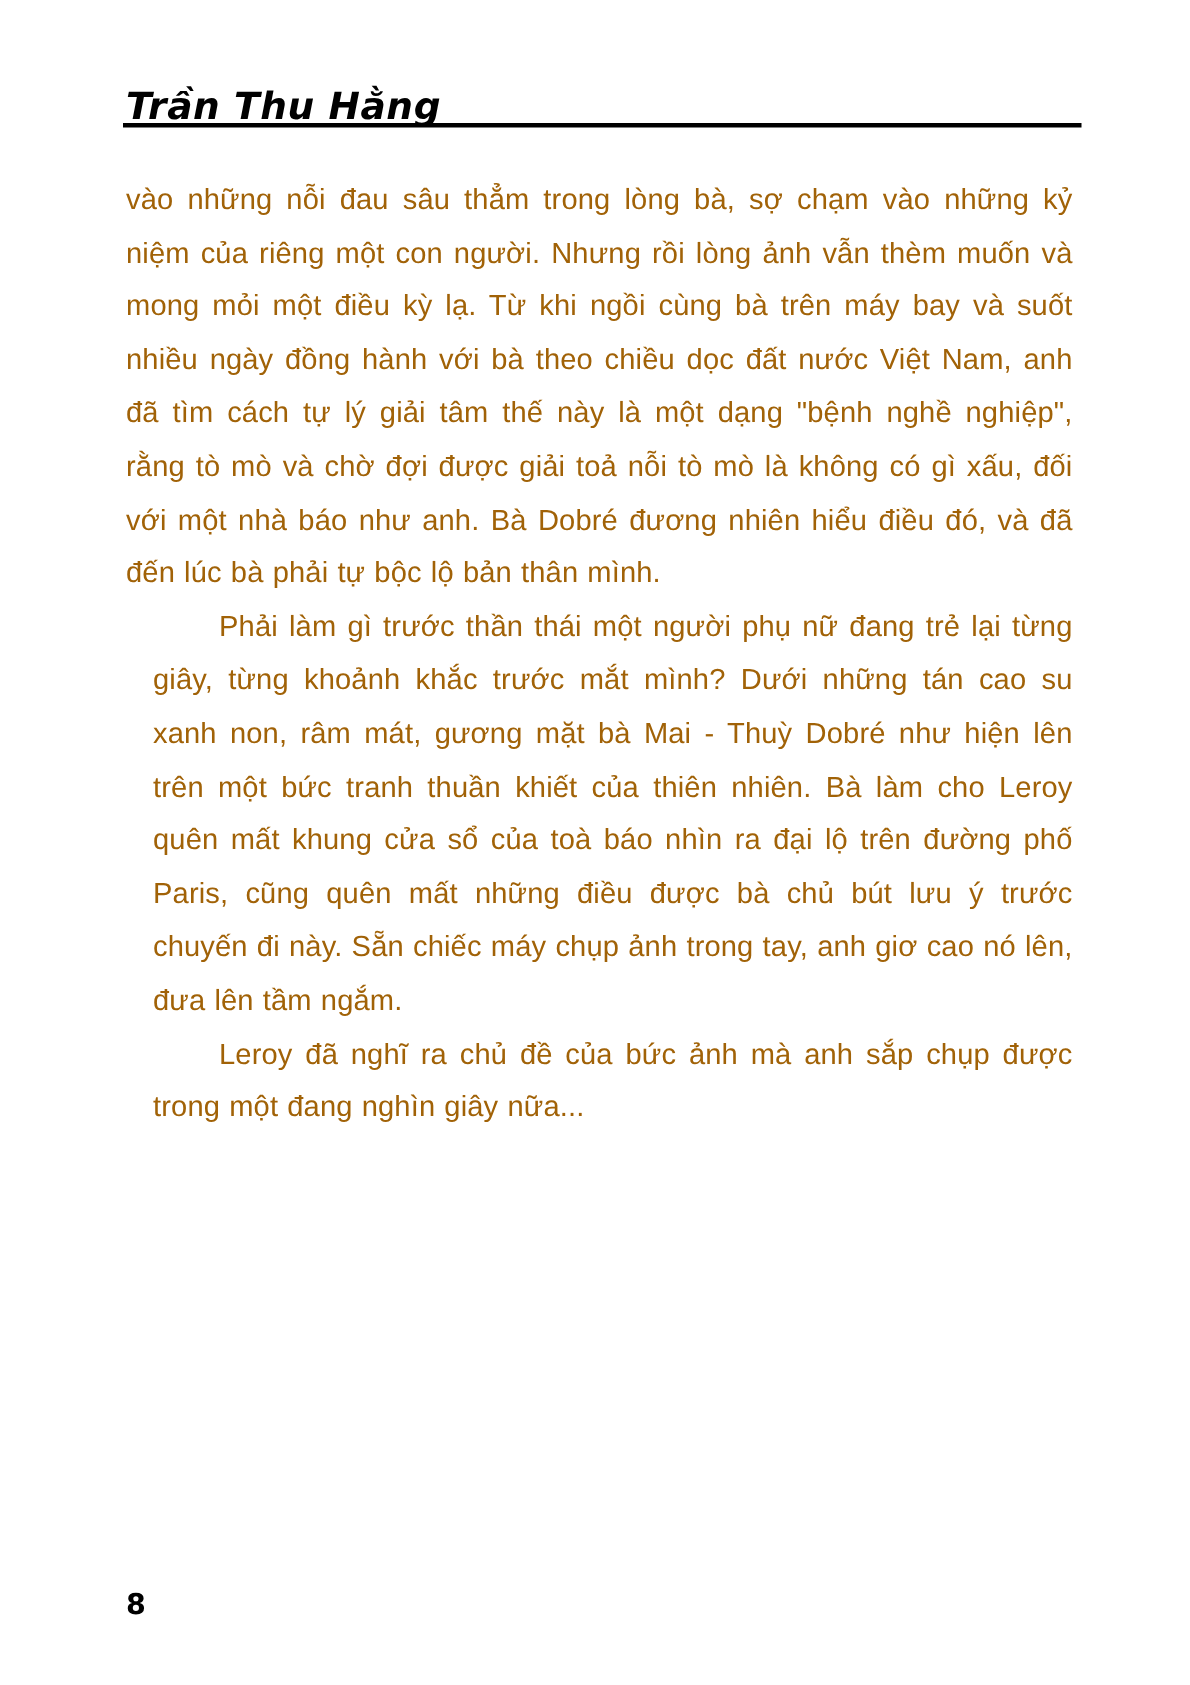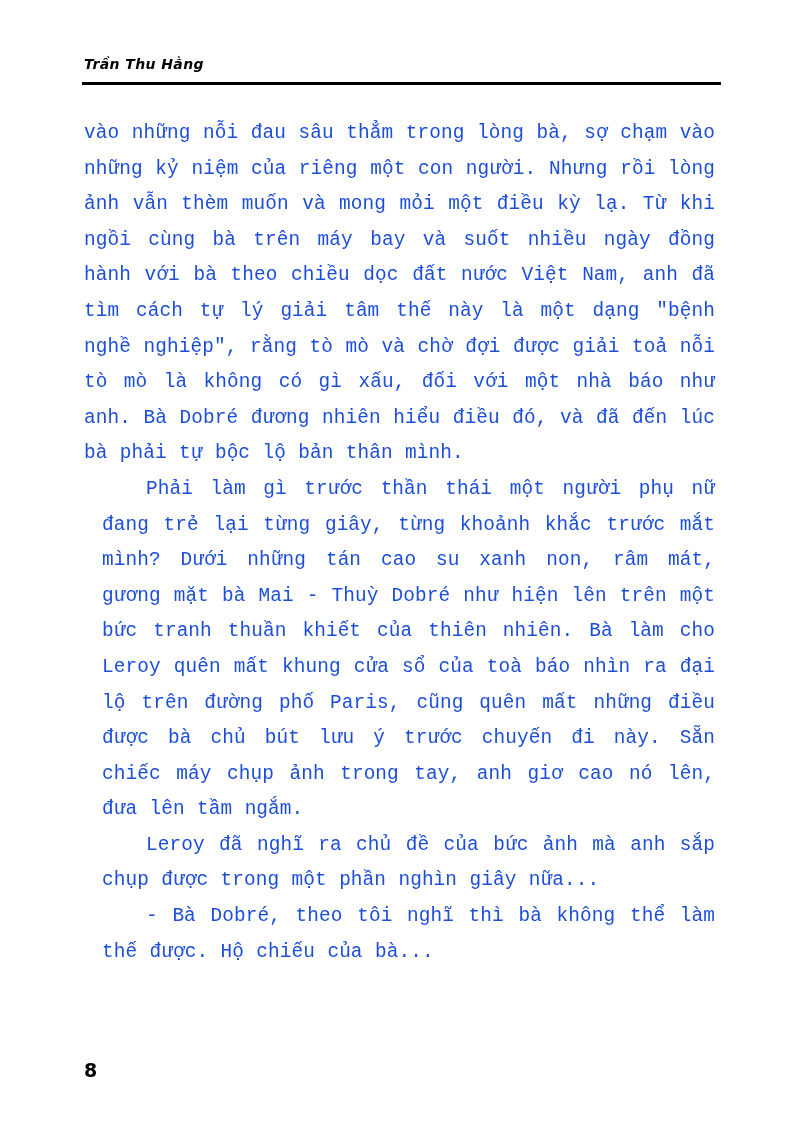--- a/index.html
+++ b/index.html
@@ -26,46 +26,46 @@
   }
   .header {
     position: relative;
     height: 34px;
     margin-bottom: 26px;
   }
   .header-title {
     font-family: "DejaVu Sans", sans-serif;
     font-weight: bold;
     font-style: italic;
-    font-size: 14px;
+    font-size: 25px;
     letter-spacing: 0.4px;
     color: #000000;
     padding-left: 12px;
   }
   .header-rule {
     position: absolute;
     left: 10px;
     right: 0;
     bottom: 5px;
     height: 2.6px;
     background: #000000;
   }
   .body-text {
     padding: 0 6px 0 12px;
   }
   p {
     margin: 0;
-    font-family: Liberation Mono, monospace;
+    font-family: Liberation Sans, sans-serif;
     font-size: 19.4px;
     line-height: 35.6px;
     text-align: justify;
     text-justify: inter-word;
     letter-spacing: 0.1px;
     word-spacing: 0.6px;
-    color: #1d4ed8;
+    color: #a16207;
   }
   p.indent {
     text-indent: 44px;
     margin-left: 18px;
   }
   .page-number {
     position: absolute;
     left: 84px;
     bottom: 42px;
     font-family: "DejaVu Sans", sans-serif;
@@ -79,19 +79,18 @@
 <div class="page">
 
   <div class="header">
     <div class="header-title">Trần Thu Hằng</div>
     <div class="header-rule"></div>
   </div>
 
   <div class="body-text">
     <p>vào những nỗi đau sâu thẳm trong lòng bà, sợ chạm vào những kỷ niệm của riêng một con người. Nhưng rồi lòng ảnh vẫn thèm muốn và mong mỏi một điều kỳ lạ. Từ khi ngồi cùng bà trên máy bay và suốt nhiều ngày đồng hành với bà theo chiều dọc đất nước Việt Nam, anh đã tìm cách tự lý giải tâm thế này là một dạng "bệnh nghề nghiệp", rằng tò mò và chờ đợi được giải toả nỗi tò mò là không có gì xấu, đối với một nhà báo như anh. Bà Dobré đương nhiên hiểu điều đó, và đã đến lúc bà phải tự bộc lộ bản thân mình.</p>
     <p class="indent">Phải làm gì trước thần thái một người phụ nữ đang trẻ lại từng giây, từng khoảnh khắc trước mắt mình? Dưới những tán cao su xanh non, râm mát, gương mặt bà Mai - Thuỳ Dobré như hiện lên trên một bức tranh thuần khiết của thiên nhiên. Bà làm cho Leroy quên mất khung cửa sổ của toà báo nhìn ra đại lộ trên đường phố Paris, cũng quên mất những điều được bà chủ bút lưu ý trước chuyến đi này. Sẵn chiếc máy chụp ảnh trong tay, anh giơ cao nó lên, đưa lên tầm ngắm.</p>
-    <p class="indent">Leroy đã nghĩ ra chủ đề của bức ảnh mà anh sắp chụp được trong một phần nghìn giây nữa...</p>
-    <p class="indent">- Bà Dobré, theo tôi nghĩ thì bà không thể làm thế được. Hộ chiếu của bà...</p>
+    <p class="indent">Leroy đã nghĩ ra chủ đề của bức ảnh mà anh sắp chụp được trong một đang nghìn giây nữa...</p>
   </div>
 
   <div class="page-number">8</div>
 
 </div>
 
 </body></html>

